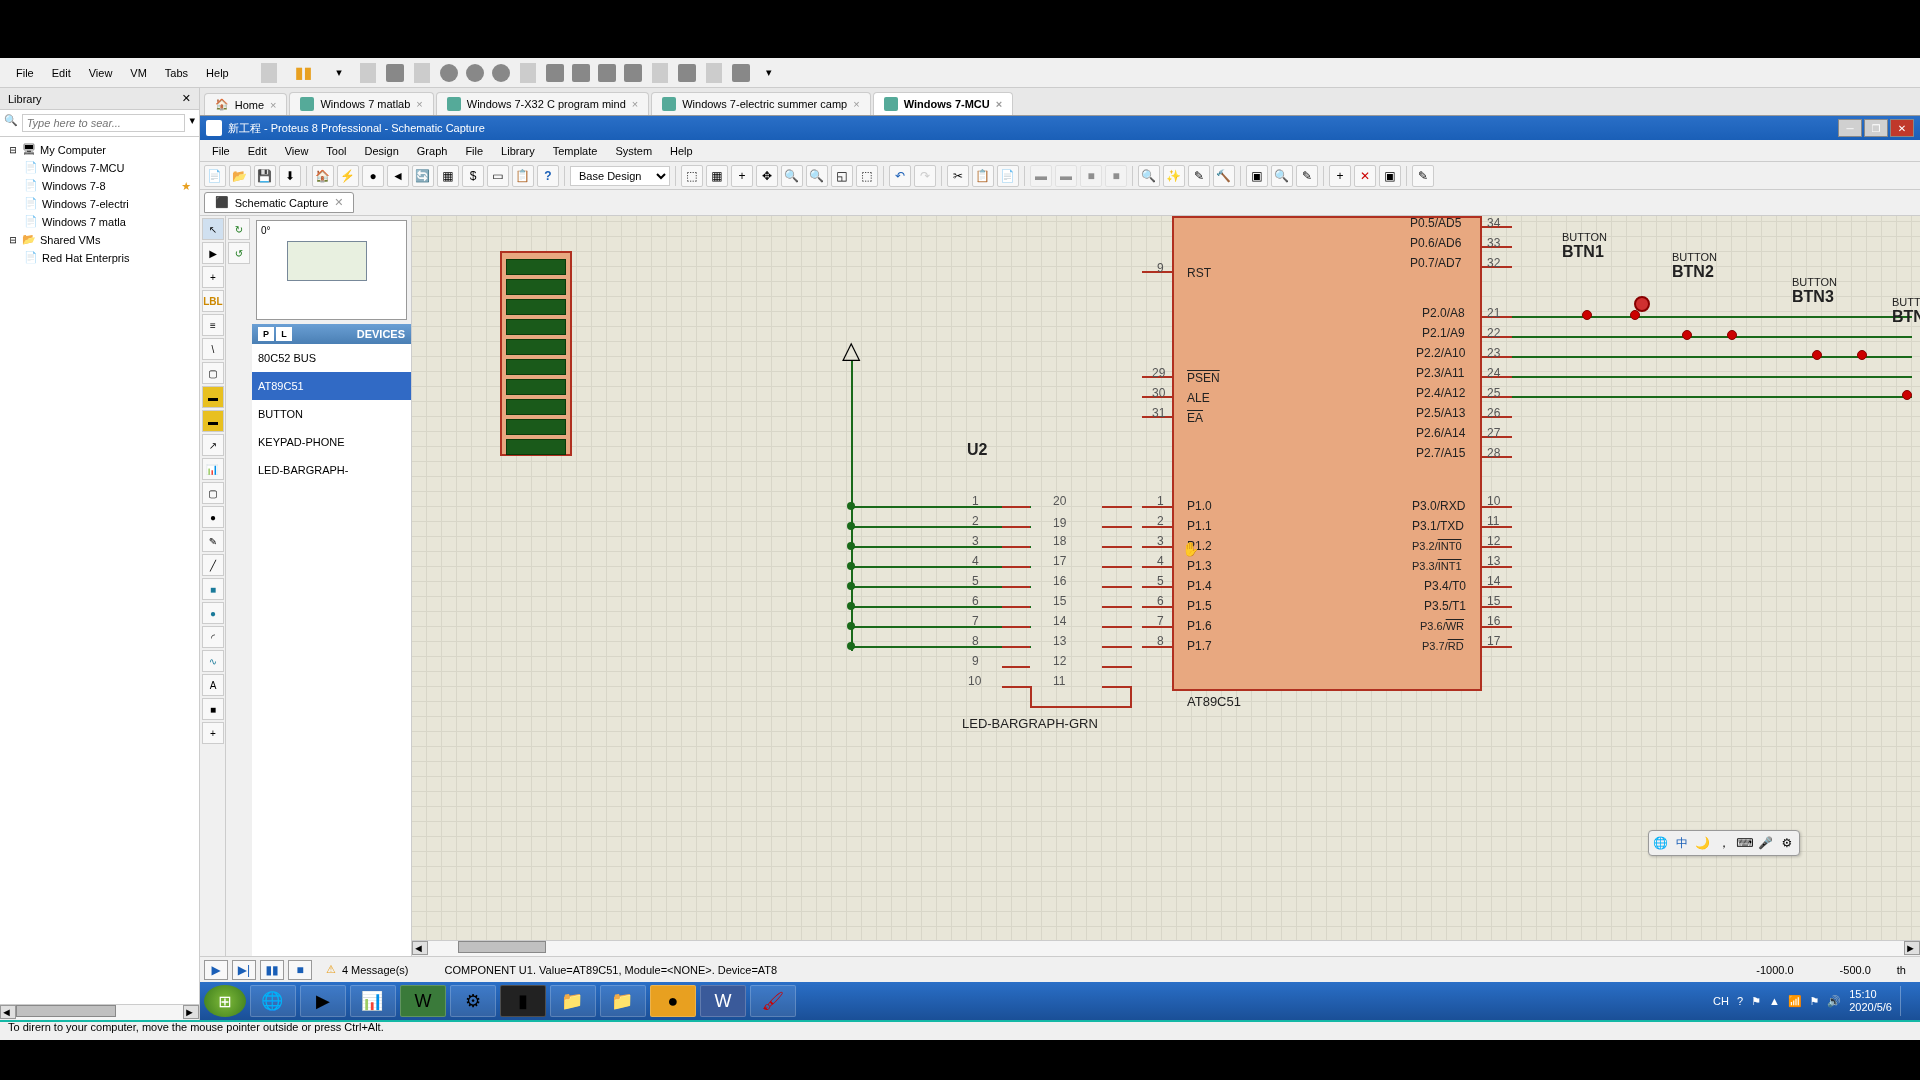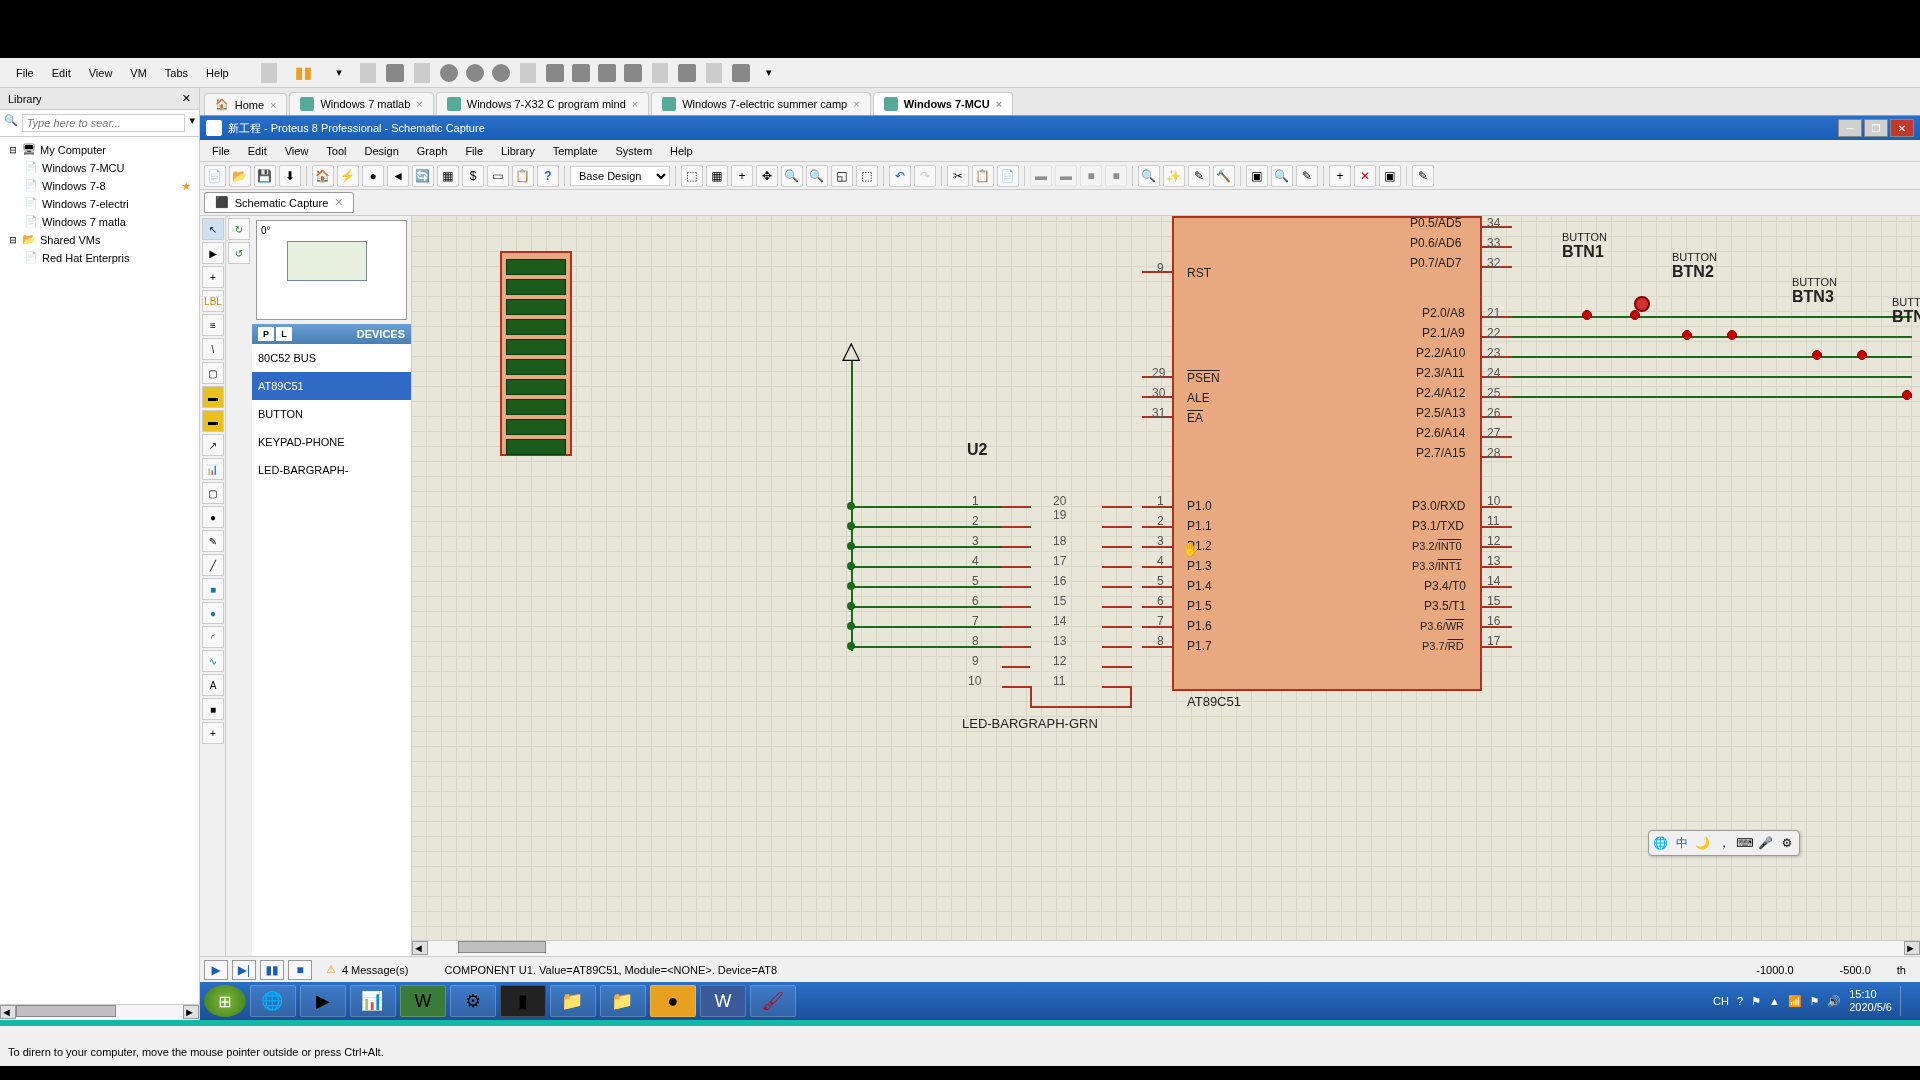--- a/index.html
+++ b/index.html
@@ -79,21 +79,21 @@
 .sim-play{color:#1a5fb7}
 .sim-stop{color:#1a5fb7}
 .msg-area{margin-left:10px;display:flex;align-items:center;gap:6px;flex:1}
 .warn-icon{color:#e8a020}
 .coord{margin-left:auto;padding:0 20px}
 .taskbar{height:38px;background:linear-gradient(#2a6fc7,#1a4f97);display:flex;align-items:center;padding:0 4px;gap:4px}
 .start-btn{width:42px;height:32px;background:radial-gradient(circle,#7fba3a,#3a7a1a);border-radius:50%;cursor:pointer;display:flex;align-items:center;justify-content:center;color:#fff;font-size:16px}
 .task-item{width:46px;height:32px;background:rgba(255,255,255,0.1);border:1px solid rgba(255,255,255,0.2);border-radius:2px;cursor:pointer;display:flex;align-items:center;justify-content:center;font-size:18px}
 .tray{margin-left:auto;display:flex;align-items:center;gap:8px;color:#fff;padding:0 8px}
 .tray-time{text-align:left;line-height:1.2;font-size:11px}
-.statusbar{height:20px;background:#f0f0f0;border-top:6px solid #14b8a6;padding:20px 8px;display:flex;align-items:flex-start}
+.statusbar{height:20px;background:#f0f0f0;border-top:2px solid #14b8a6;padding:7px 8px;display:flex;align-items:flex-end}
 .floating-toolbar{position:absolute;bottom:100px;right:120px;background:#f0f0f0;border:1px solid #999;border-radius:4px;padding:3px;display:flex;gap:3px;box-shadow:1px 1px 3px rgba(0,0,0,0.2)}
 .ft-btn{width:18px;height:18px;cursor:pointer;display:flex;align-items:center;justify-content:center;font-size:12px}
 .pin-line{position:absolute;height:2px;background:#b03020}
 .pin-line-v{position:absolute;width:2px;background:#b03020}
 </style>
 </head>
 <body>
 
 <div class="letterbox-top"></div>
 <div class="vm-window">
@@ -302,21 +302,21 @@
             <span>Schematic Capture</span>
             <span style="color:#999">✕</span>
           </div>
         </div>
 
         <div class="proteus-workspace">
           <div class="proteus-lefttools">
             <div class="lt-btn active">↖</div>
             <div class="lt-btn">▶</div>
             <div class="lt-btn">+</div>
-            <div class="lt-btn" style="color:#c80;font-weight:normal">LBL</div>
+            <div class="lt-btn" style="color:#c80;font-weight:bold">LBL</div>
             <div class="lt-btn">≡</div>
             <div class="lt-btn">\</div>
             <div class="lt-btn">▢</div>
             <div class="lt-btn" style="background:#e8c020">▬</div>
             <div class="lt-btn" style="background:#e8c020">▬</div>
             <div class="lt-btn">↗</div>
             <div class="lt-btn">📊</div>
             <div class="lt-btn">▢</div>
             <div class="lt-btn">●</div>
             <div class="lt-btn">✎</div>
@@ -412,21 +412,21 @@
               <div class="pin-line" style="left:590px;top:330px;width:28px"></div>
               <div class="pin-line" style="left:590px;top:350px;width:28px"></div>
               <div class="pin-line" style="left:590px;top:370px;width:28px"></div>
               <div class="pin-line" style="left:590px;top:390px;width:28px"></div>
               <div class="pin-line" style="left:590px;top:410px;width:28px"></div>
               <div class="pin-line" style="left:590px;top:430px;width:28px"></div>
               <div class="pin-line" style="left:590px;top:450px;width:28px"></div>
               <div class="pin-line" style="left:590px;top:470px;width:28px"></div>
 
               <div class="pin-label" style="left:641px;top:278px">20</div>
-              <div class="pin-label" style="left:641px;top:292px">19</div>
+              <div class="pin-label" style="left:641px;top:300px">19</div>
               <div class="pin-label" style="left:641px;top:318px">18</div>
               <div class="pin-label" style="left:641px;top:338px">17</div>
               <div class="pin-label" style="left:641px;top:358px">16</div>
               <div class="pin-label" style="left:641px;top:378px">15</div>
               <div class="pin-label" style="left:641px;top:398px">14</div>
               <div class="pin-label" style="left:641px;top:418px">13</div>
               <div class="pin-label" style="left:641px;top:438px">12</div>
               <div class="pin-label" style="left:641px;top:458px">11</div>
               <div class="pin-line" style="left:690px;top:290px;width:30px"></div>
               <div class="pin-line" style="left:690px;top:310px;width:30px"></div>

